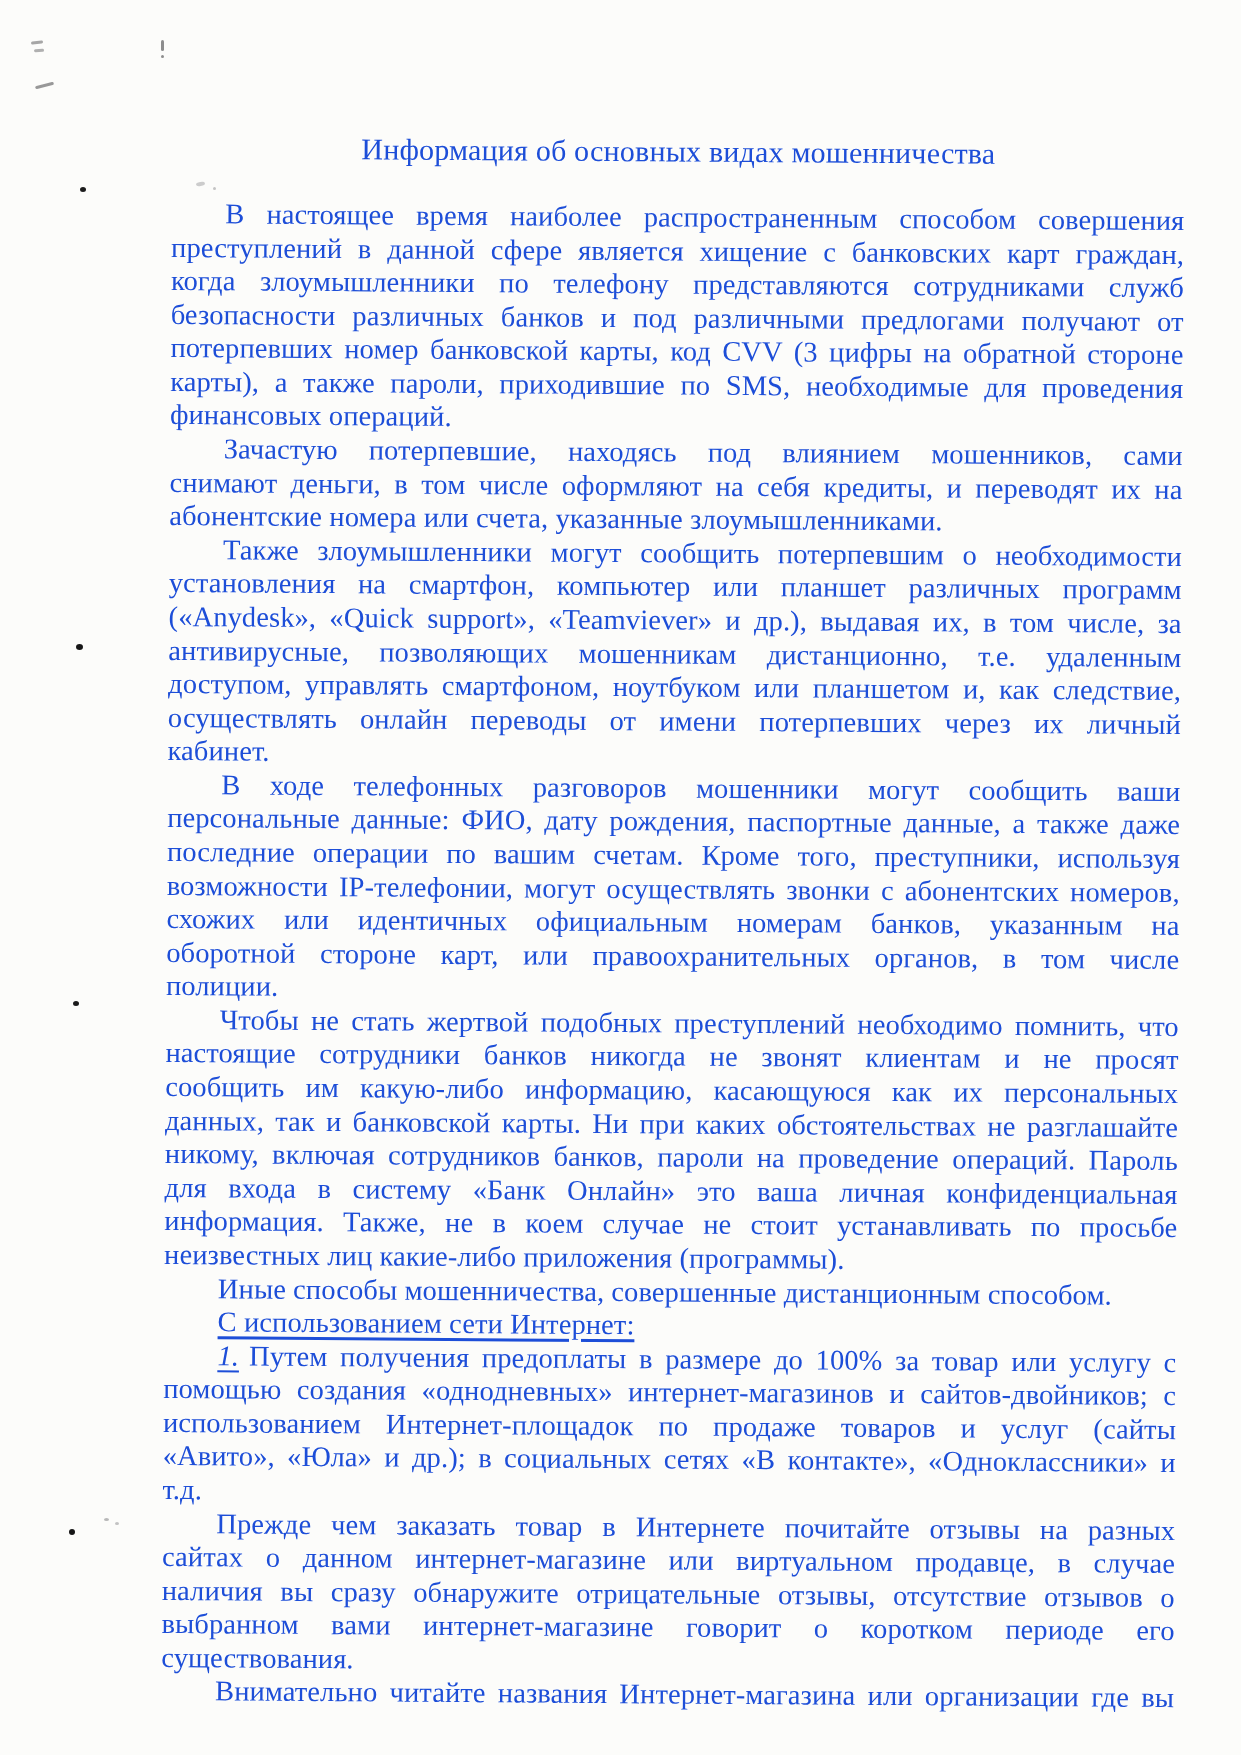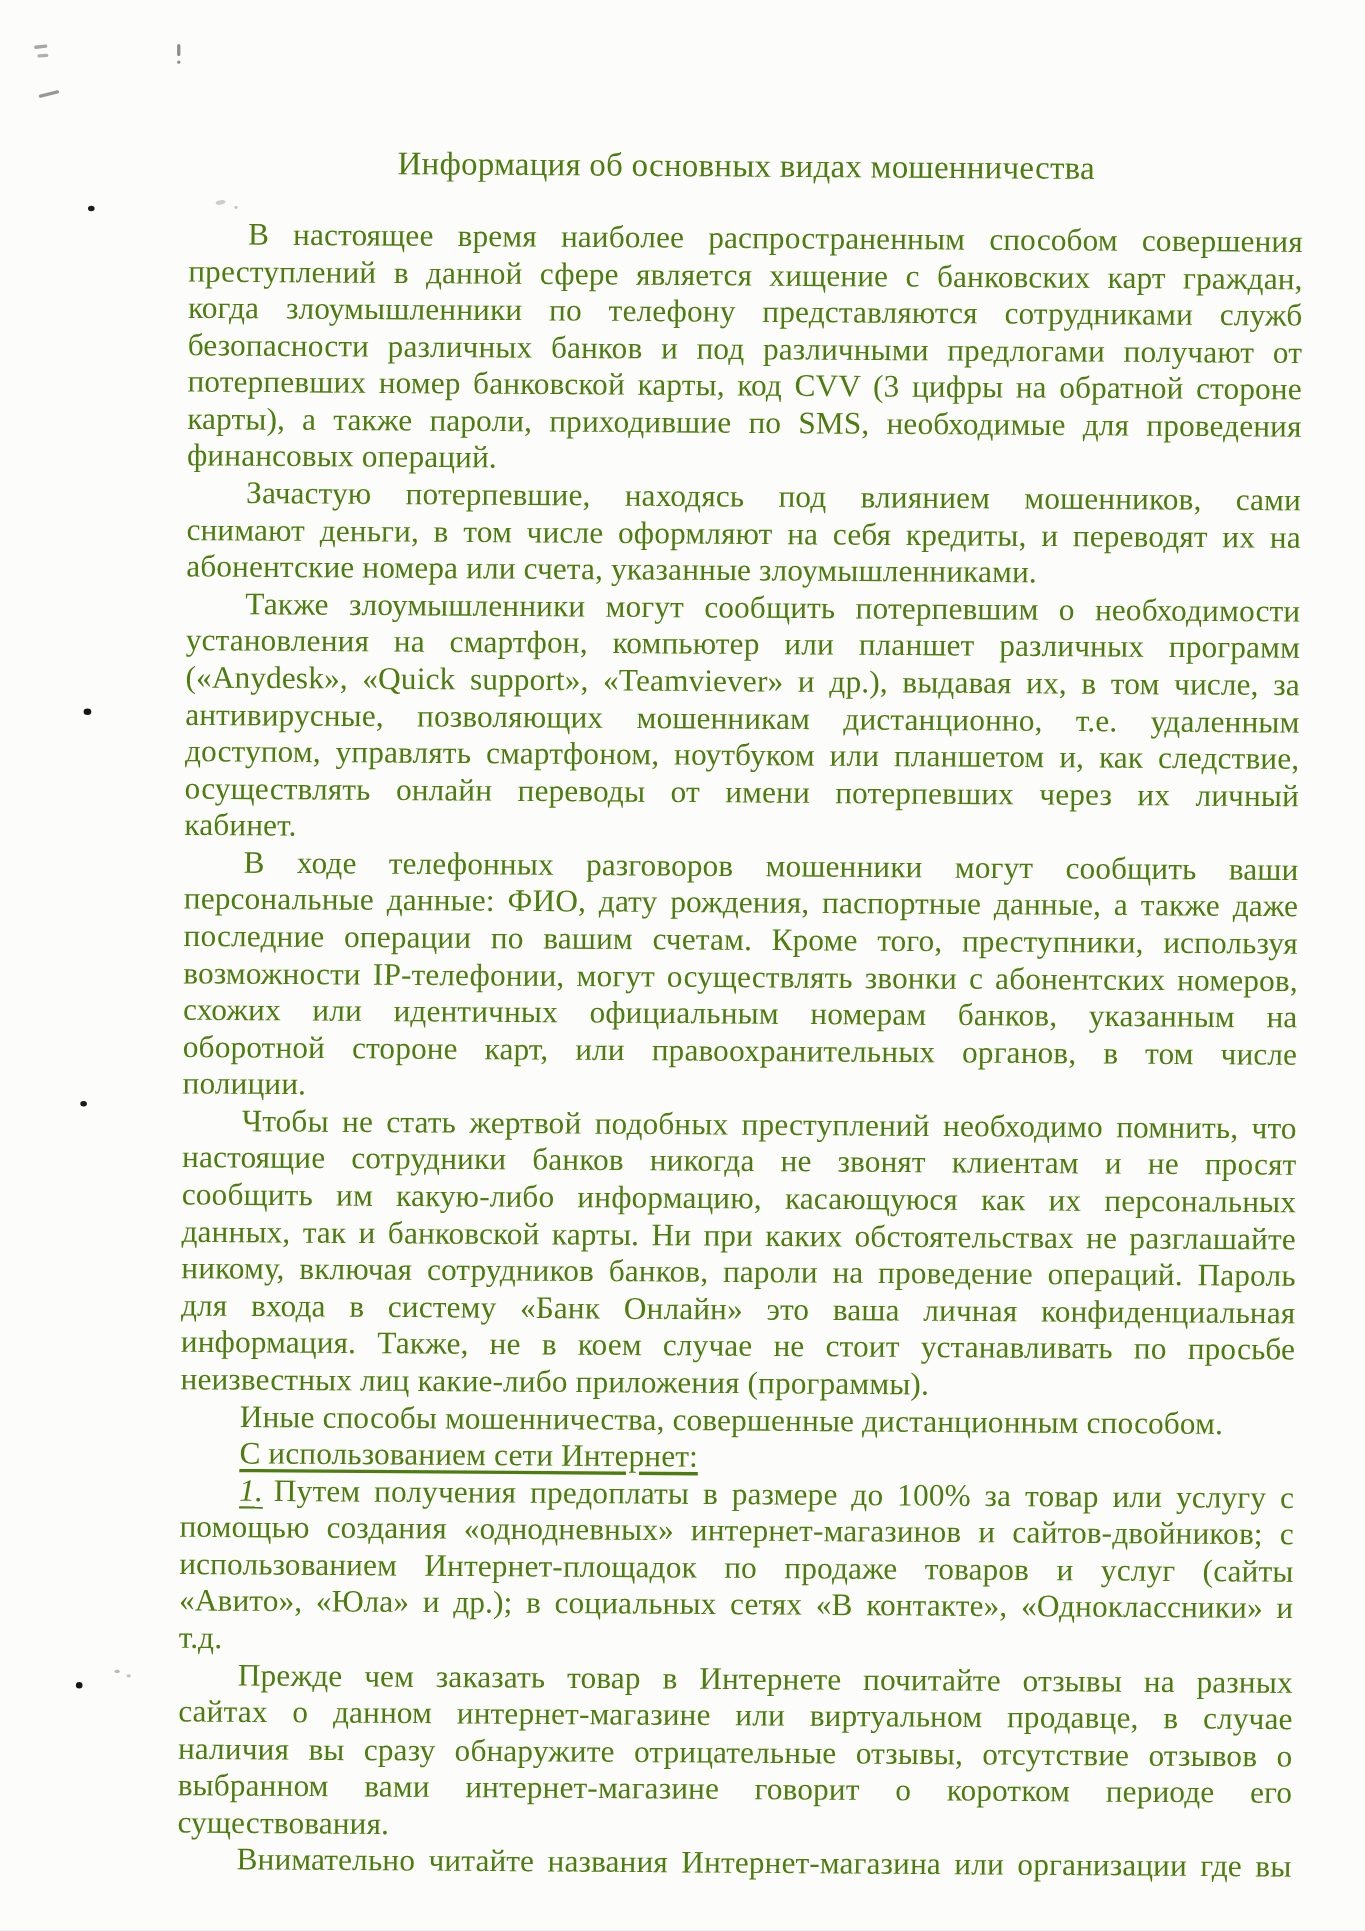--- a/index.html
+++ b/index.html
@@ -4,21 +4,21 @@
 <style>
   html, body { margin: 0; padding: 0; background: #e8e8e8; }
   .page {
     position: relative;
     width: 1241px;
     height: 1755px;
     margin: 0 auto;
     background: #fcfcfa;
     overflow: hidden;
     font-family: "Liberation Serif", "DejaVu Serif", serif;
-    color: #4d7c0f;
+    color: #1d4ed8;
   }
   .sheet {
     position: absolute;
     left: 172px;
     top: 130px;
     width: 1013px;
     transform: rotate(0.4deg);
     transform-origin: 0 0;
   }
   .doc-title {

